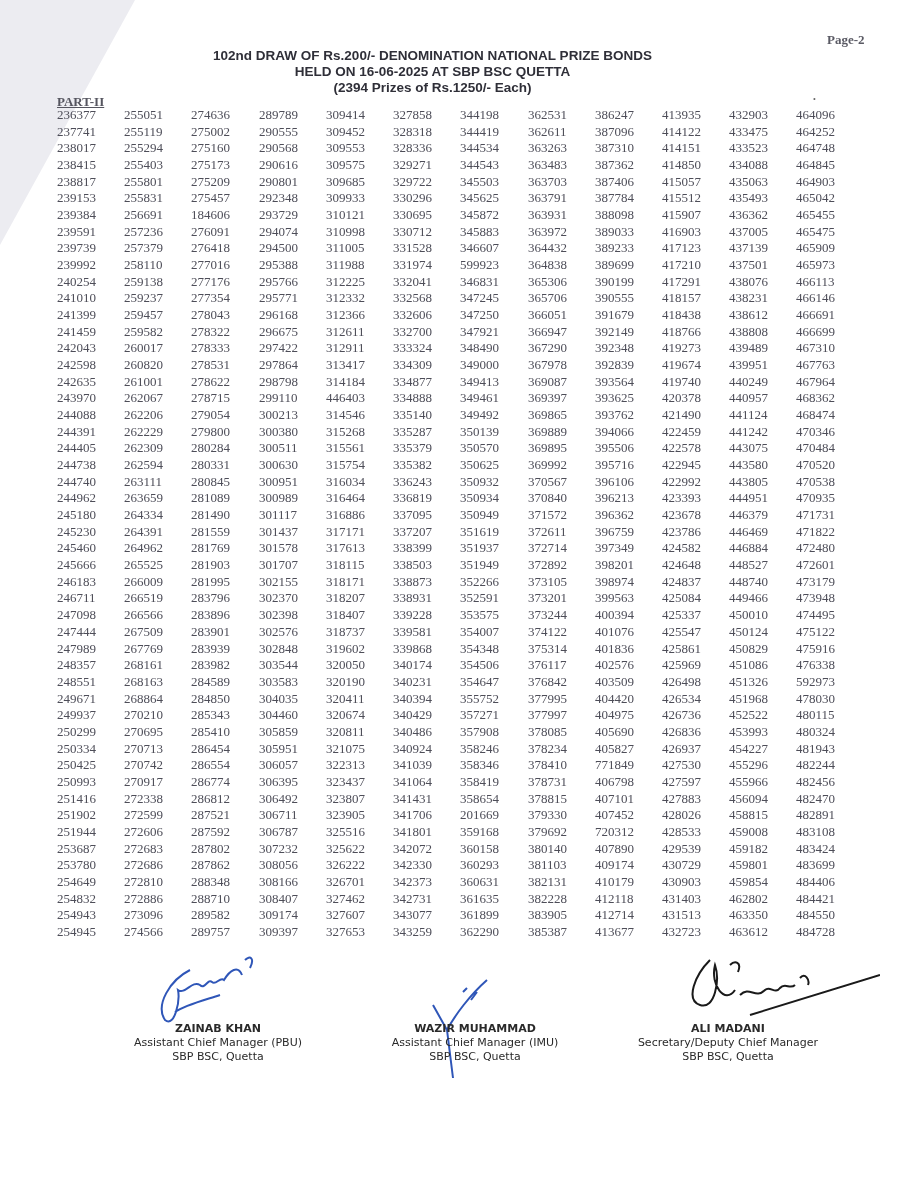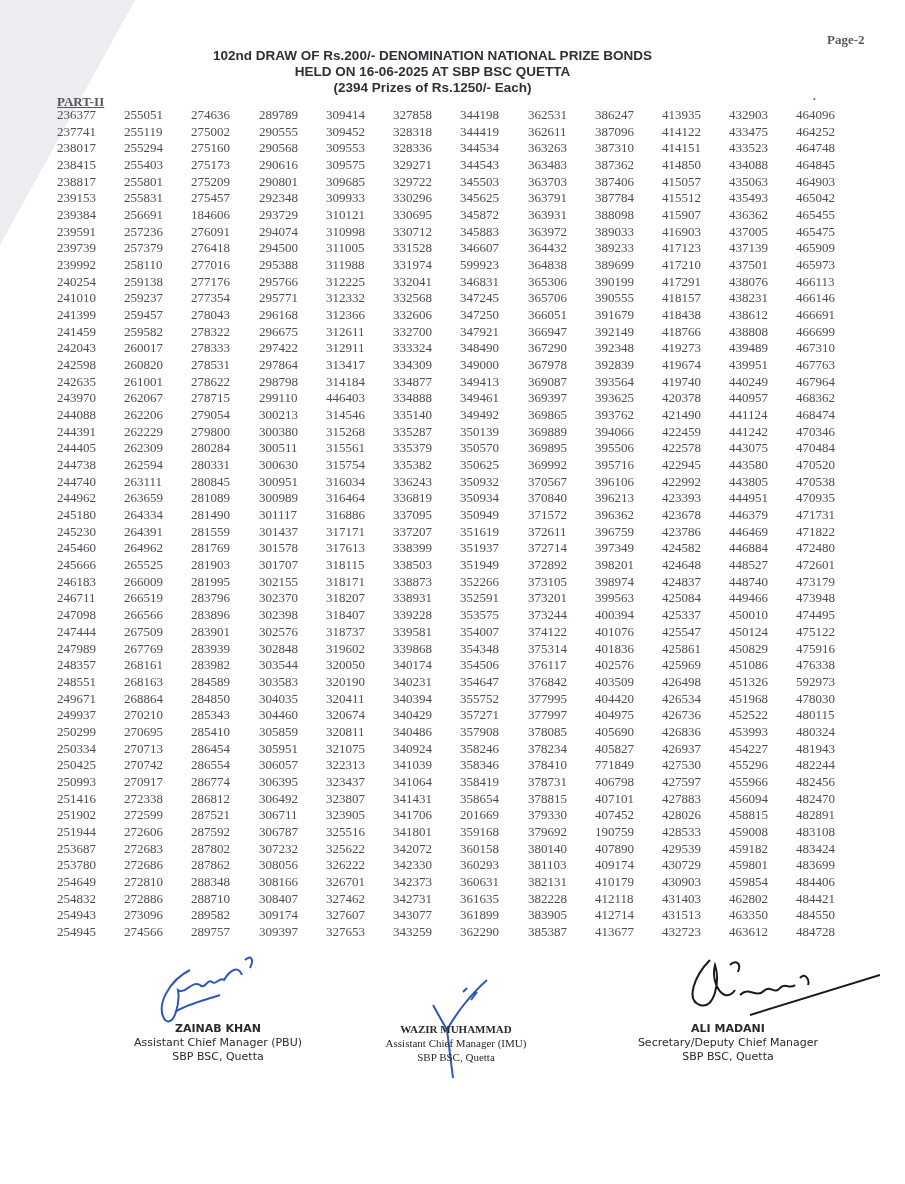--- a/index.html
+++ b/index.html
@@ -35,21 +35,21 @@
       grid-template-columns: 67px 67px 68px 67px 67px 67px 68px 67px 67px 67px 67px 60px;
       font-size: 13px; line-height: 16.67px; color: #4d4d58;
     }
     .cell { white-space: nowrap; }
     .sig-block {
       position: absolute; text-align: center;
       font-family: "DejaVu Sans", sans-serif; font-size: 11px; color: #2a2a2a; line-height: 14px;
     }
     .sig-block .name { font-weight: bold; }
     .sig1 { left: 118px; top: 1022px; width: 200px; }
-    .sig2 { left: 356px; top: 1022px; width: 200px; font-family: Liberation Serif, serif; }
+    .sig2 { left: 375px; top: 1022px; width: 200px; }
     .sig3 { left: 628px; top: 1022px; width: 200px; }
     .sig-svg { position: absolute; }
   </style>
 </head>
 <body>
 
 <div class="page-shadow2"></div>
 
 <div class="page-no">Page-2</div>
 
@@ -580,21 +580,21 @@
     <div class="cell">458815</div>
     <div class="cell">482891</div>
     <div class="cell">251944</div>
     <div class="cell">272606</div>
     <div class="cell">287592</div>
     <div class="cell">306787</div>
     <div class="cell">325516</div>
     <div class="cell">341801</div>
     <div class="cell">359168</div>
     <div class="cell">379692</div>
-    <div class="cell">190759</div>
+    <div class="cell">720312</div>
     <div class="cell">428533</div>
     <div class="cell">459008</div>
     <div class="cell">483108</div>
     <div class="cell">253687</div>
     <div class="cell">272683</div>
     <div class="cell">287802</div>
     <div class="cell">307232</div>
     <div class="cell">325622</div>
     <div class="cell">342072</div>
     <div class="cell">360158</div>

